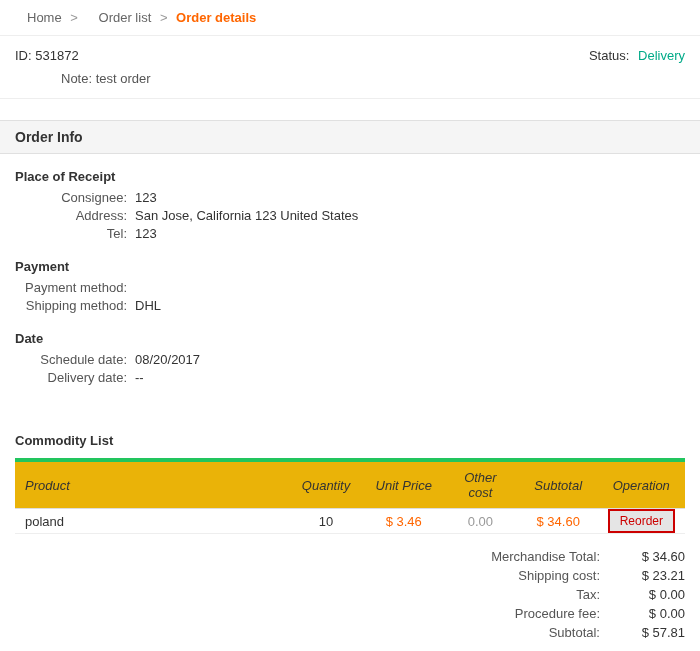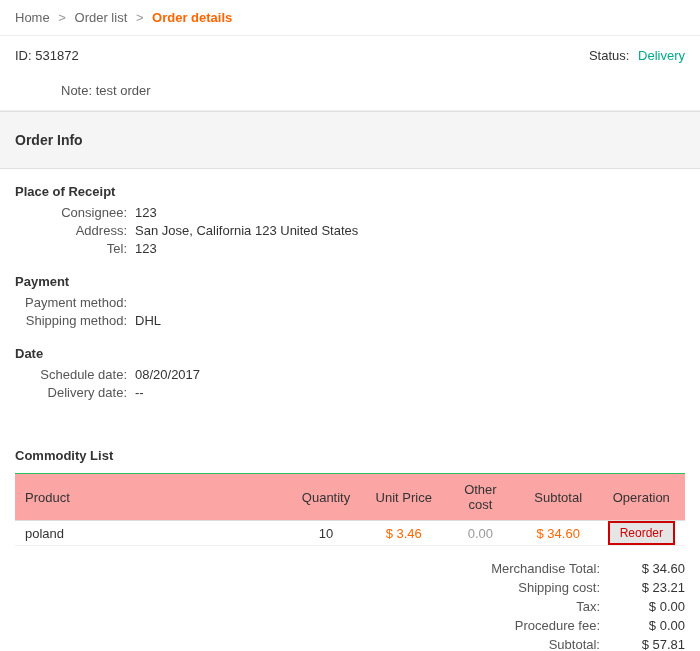--- a/index.html
+++ b/index.html
@@ -15,20 +15,21 @@
     
     .breadcrumb {
       padding: 10px 15px;
       font-size: 13px;
       color: #666;
       border-bottom: 1px solid #eee;
     }
     .breadcrumb a {
       color: #666;
       text-decoration: none;
+      margin-left: 12px;
     }
     .breadcrumb .separator {
       margin: 0 5px;
       color: #999;
     }
     .breadcrumb .current {
       color: #ff6600;
       font-weight: bold;
     }
 
@@ -41,43 +42,44 @@
       flex-wrap: wrap;
     }
     .order-summary-left {
       flex: 1;
     }
     .order-summary-right {
     }
     .order-id-number {
       display: flex;
       gap: 8px;
-      margin-bottom: 20px;
+      margin-bottom: 8px;
     }
     .order-note {
       color: #555;
       margin-left: 46px;
     }
     .status-label {
       color: #333;
       margin-right: 5px;
     }
     .status-value {
       color: #00aa88;
     }
 
     
     .section-header {
       background: #f5f5f5;
-      padding: 20px 15px;
+      padding: 8px 15px;
       font-size: 14px;
       font-weight: bold;
       color: #333;
       border-top: 1px solid #e0e0e0;
       border-bottom: 1px solid #e0e0e0;
+      margin-top: 21px;
     }
 
     
     .order-info {
       padding: 15px 15px;
     }
 
     .info-section {
       margin-bottom: 18px;
     }
@@ -112,23 +114,24 @@
       font-size: 13px;
     }
 
     table {
       width: 100%;
       border-collapse: collapse;
       font-size: 13px;
     }
 
     table thead tr {
-      background: #fca5a5;
-      border-top: 1px solid #22c55e;
+      background: #eab308;
+      border-top: 4px solid #22c55e;
       border-bottom: 1px solid #ddd;
+      font-style: italic;
     }
 
     table thead th {
       padding: 8px 10px;
       text-align: left;
       font-weight: normal;
       color: #333;
     }
 
     table tbody tr {

